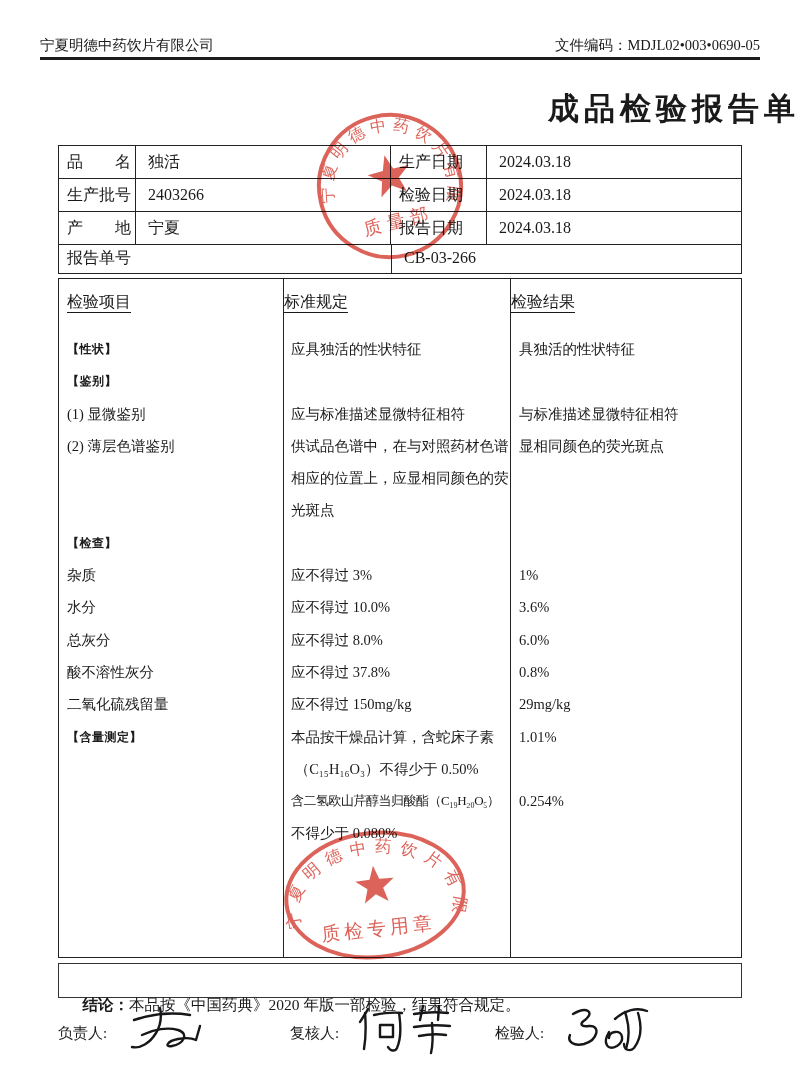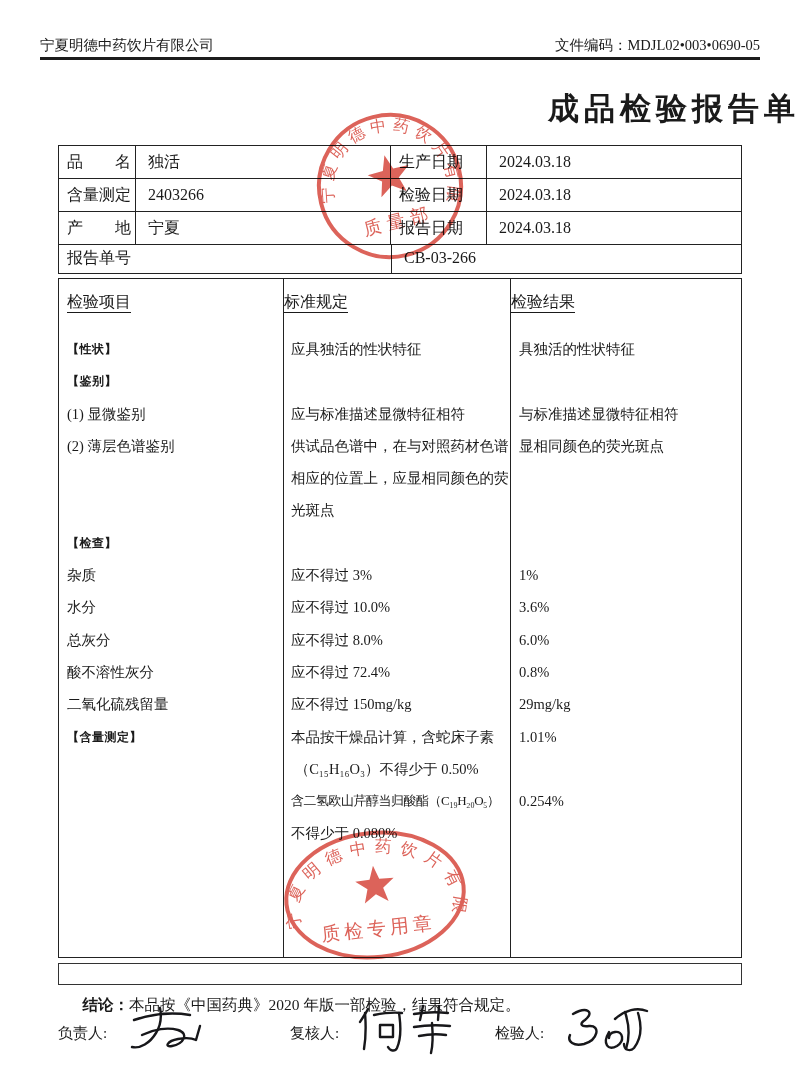--- a/index.html
+++ b/index.html
@@ -29,21 +29,21 @@
   .col3 { flex:1; border-left:1.6px solid #222; }
   .col-header { height:54px; padding-top:13px; font-size:16px; text-align:left; }
   .col-header span { text-decoration:underline; text-underline-offset:5px; text-decoration-thickness:1px;margin-top:20px; }
   .col1 .col-header { text-align:left; padding-left:8px; }
   .line { height:32.3px; line-height:32.3px; font-size:14.5px; white-space:pre; overflow:visible; padding-left:8px; }
   .col2 .line { padding-left:7px; }
   .line.sec { font-weight:bold; font-size:12px; letter-spacing:0.5px; }
   .line.tight { font-size:13px; letter-spacing:-0.5px; }
 
   
-  .conclusion-row { position:absolute; top:963px; left:58px; width:684px; height:22px; border:1.6px solid #333; line-height:27px; font-size:15.5px; padding-left:8px; white-space:pre; }
+  .conclusion-row { position:absolute; top:963px; left:58px; width:684px; height:35px; border:1.6px solid #333; line-height:27px; font-size:15.5px; padding-left:8px; white-space:pre; }
   .conclusion-label { font-weight:bold; }
 
   
   .sign-row { position:absolute; top:1000px; left:58px; width:684px; height:66px; }
   .sign-group { position:absolute; top:0; height:66px; }
   .sign-label { position:absolute; top:24px; left:0; font-size:15px; white-space:pre; }
   .sig-svg { position:absolute; top:2px; }
   .sig-svg path { fill:none; stroke:#17171a; stroke-width:2.4; stroke-linecap:round; stroke-linejoin:round; }
 
   
@@ -67,21 +67,21 @@
   <div class="report-title">成品检验报告单</div>
 
   <div class="info-table">
     <div class="info-row">
       <div class="info-cell lab">品　　名</div>
       <div class="info-cell bl">独活</div>
       <div class="info-cell bl lab">生产日期</div>
       <div class="info-cell bl">2024.03.18</div>
     </div>
     <div class="info-row">
-      <div class="info-cell lab">含量测定</div>
+      <div class="info-cell lab">生产批号</div>
       <div class="info-cell bl">2403266</div>
       <div class="info-cell bl lab">检验日期</div>
       <div class="info-cell bl">2024.03.18</div>
     </div>
     <div class="info-row">
       <div class="info-cell lab">产　　地</div>
       <div class="info-cell bl">宁夏</div>
       <div class="info-cell bl lab">报告日期</div>
       <div class="info-cell bl">2024.03.18</div>
     </div>
@@ -116,21 +116,21 @@
       <div class="line">应具独活的性状特征</div>
       <div class="line"></div>
       <div class="line">应与标准描述显微特征相符</div>
       <div class="line">供试品色谱中，在与对照药材色谱</div>
       <div class="line">相应的位置上，应显相同颜色的荧</div>
       <div class="line">光斑点</div>
       <div class="line"></div>
       <div class="line">应不得过 3%</div>
       <div class="line">应不得过 10.0%</div>
       <div class="line">应不得过 8.0%</div>
-      <div class="line">应不得过 72.4%</div>
+      <div class="line">应不得过 37.8%</div>
       <div class="line">应不得过 150mg/kg</div>
       <div class="line">本品按干燥品计算，含蛇床子素</div>
       <div class="line"> （C₁₅H₁₆O₃）不得少于 0.50%</div>
       <div class="line tight">含二氢欧山芹醇当归酸酯（C₁₉H₂₀O₅）</div>
       <div class="line">不得少于 0.080%</div>
     </div>
     <div class="col col3">
       <div class="col-header"><span>检验结果</span></div>
       <div class="line">具独活的性状特征</div>
       <div class="line"></div>

